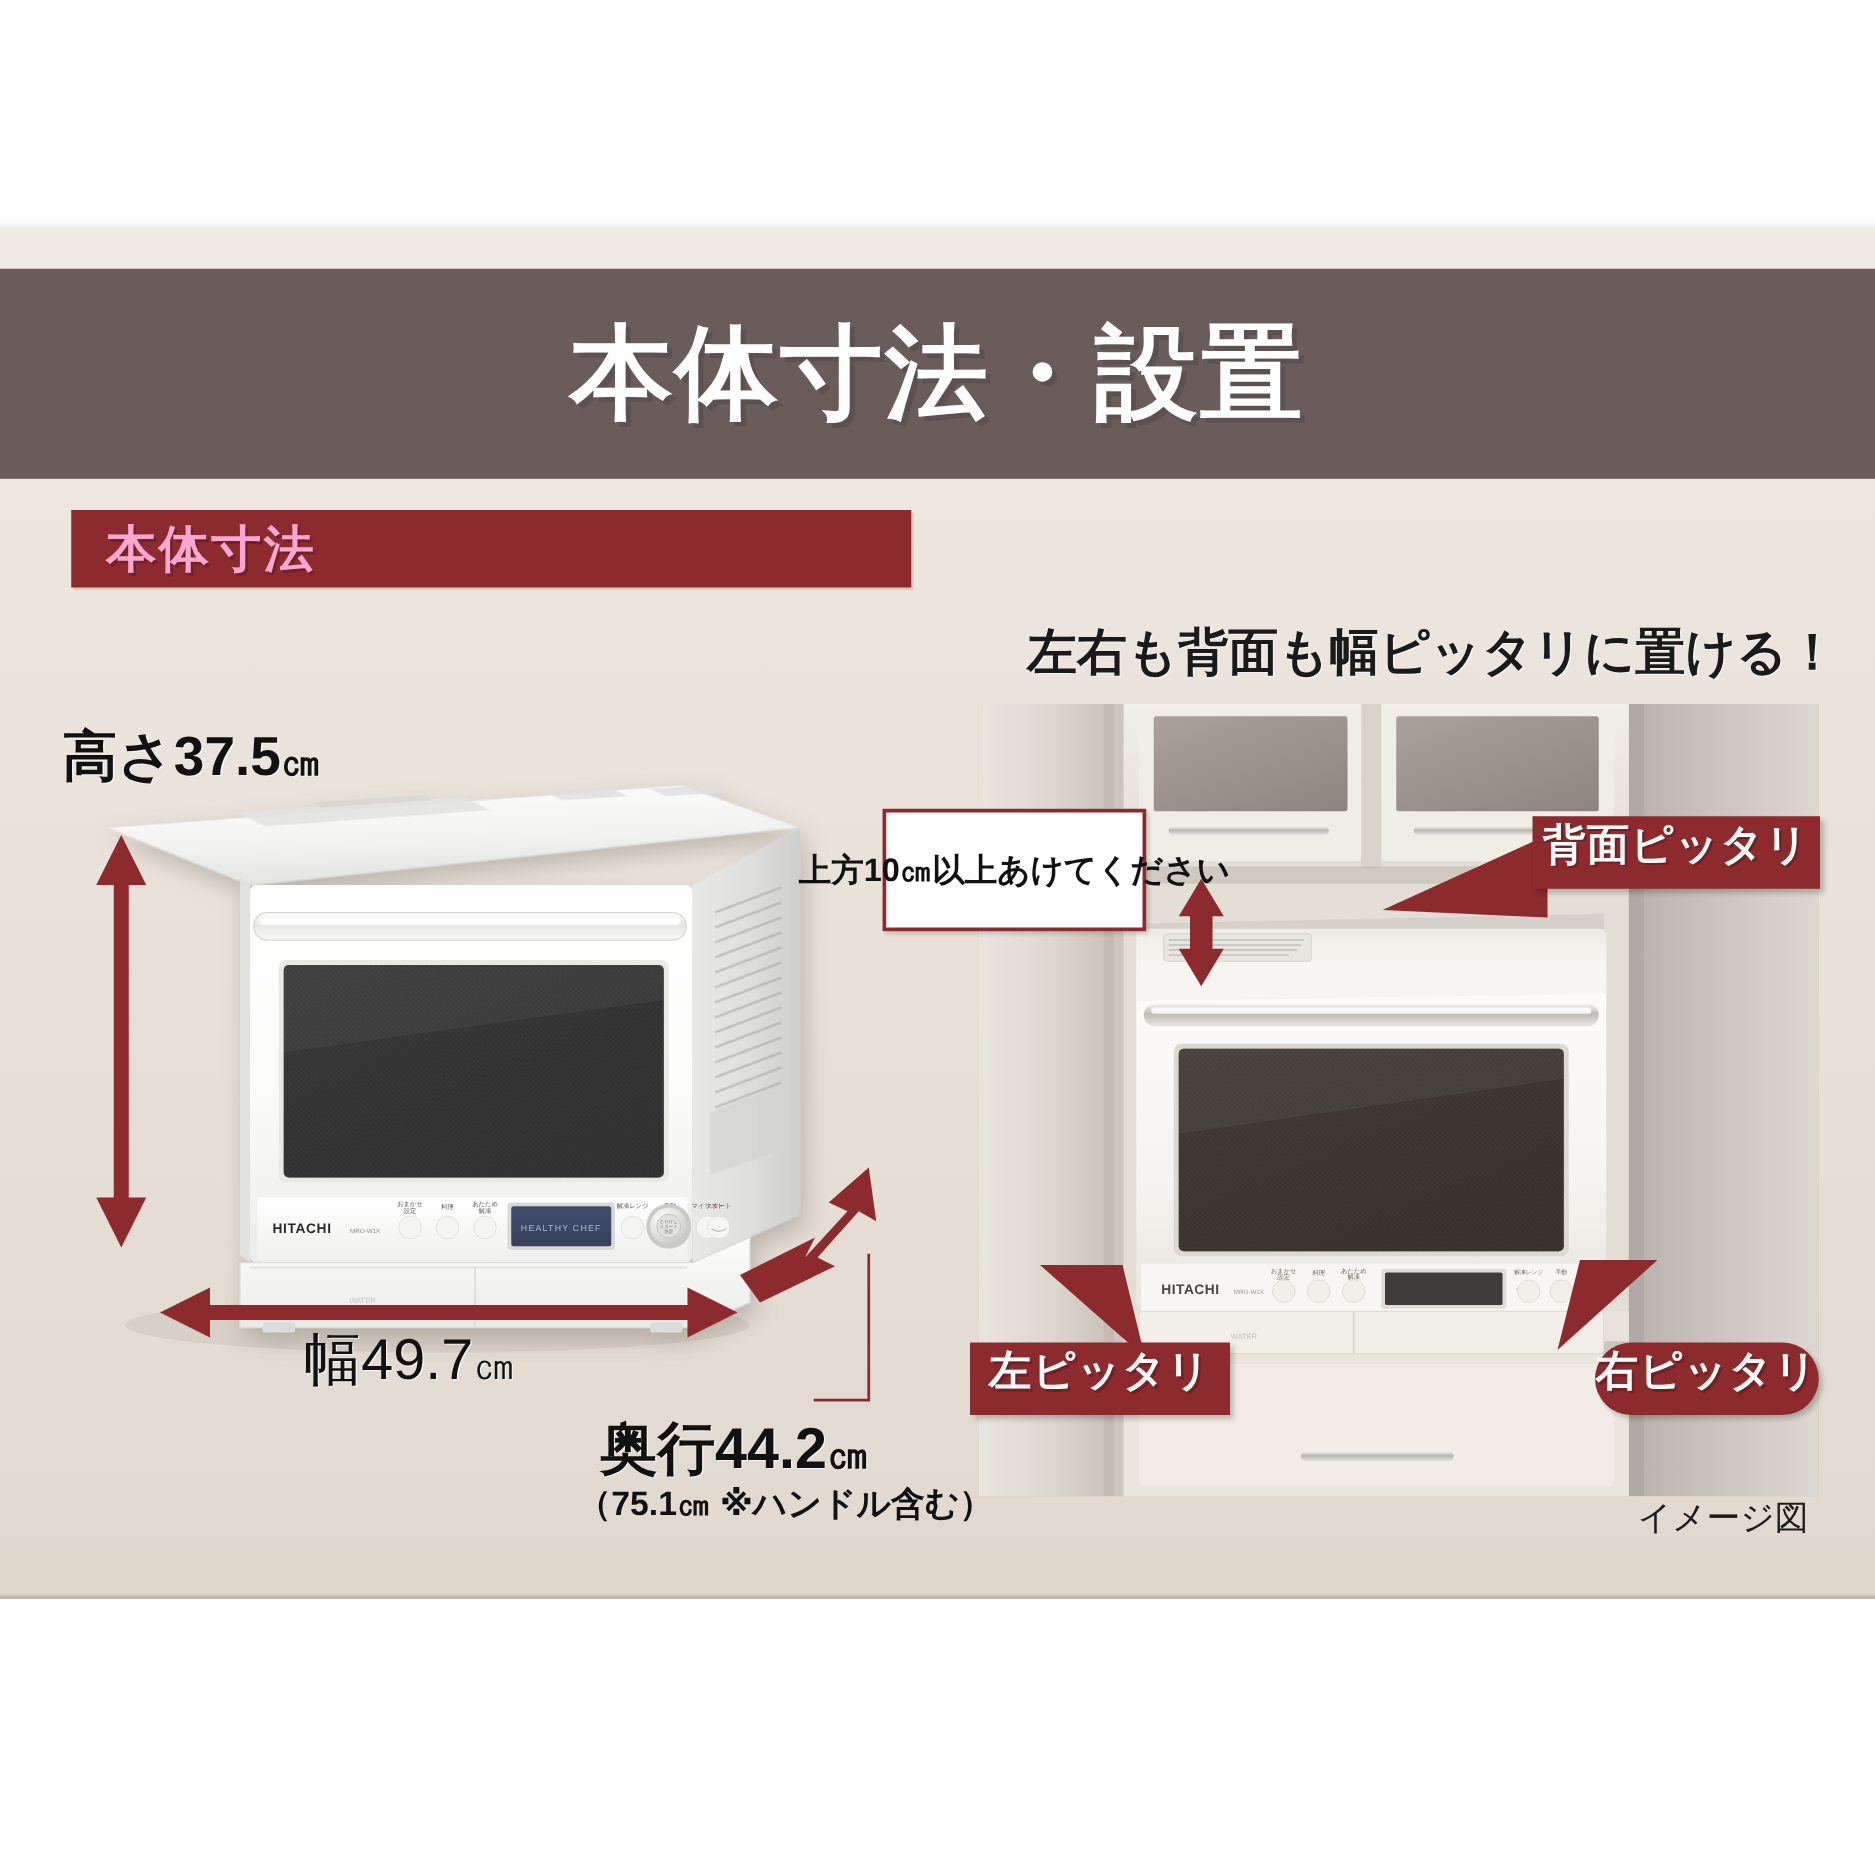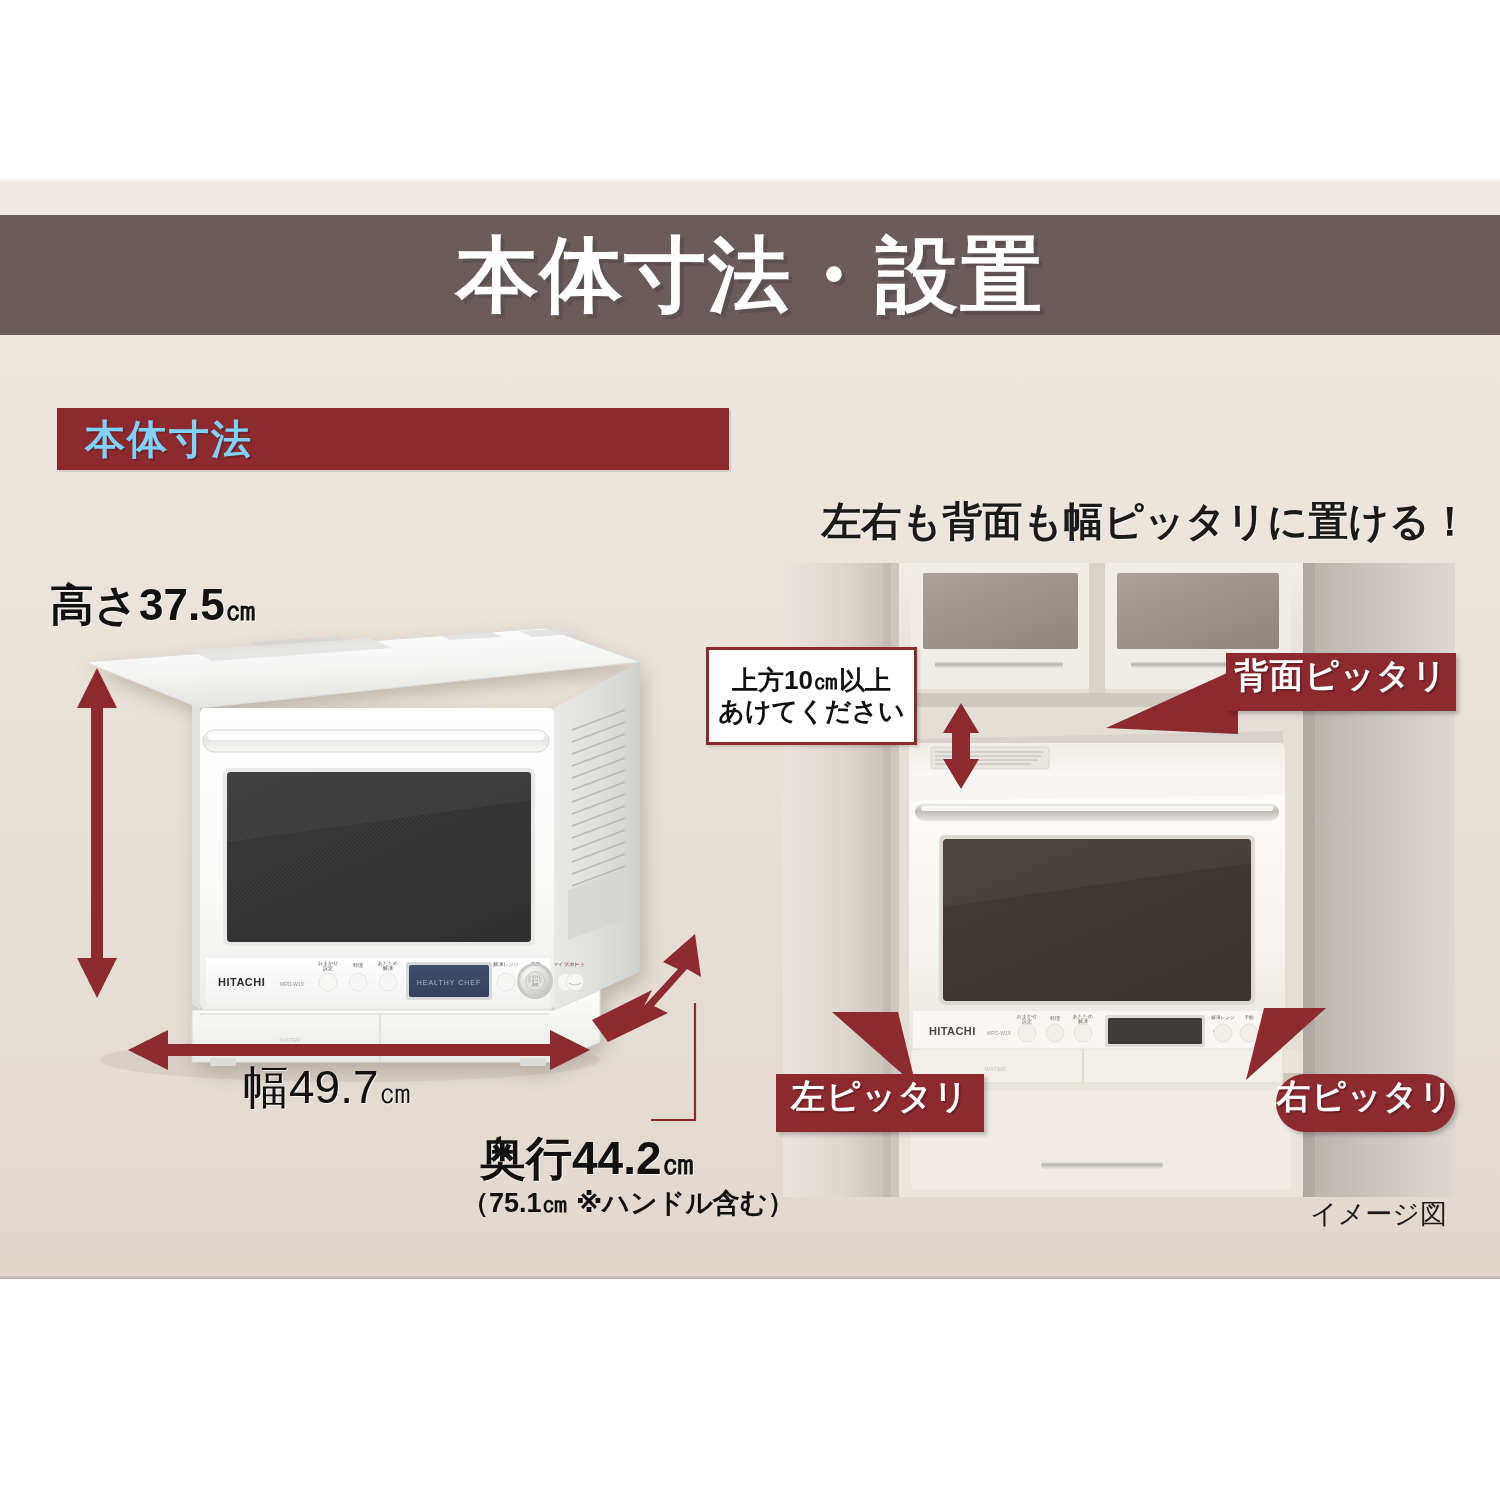--- a/index.html
+++ b/index.html
@@ -12,38 +12,38 @@
     position:absolute;left:0;top:0;width:1500px;height:1279px;
     background:linear-gradient(180deg,#ffffff 0%,#ffffff 13.9%,#efeae3 14.3%,#e8e1d8 60%,#e2dad0 95%,#ded6cb 100%);
   }
   .content-bg:after{
     content:"";position:absolute;left:0;bottom:0;width:100%;height:3px;
     background:linear-gradient(180deg,#cfc5ba,#b9ada1);
   }
 
   
   .banner{
-    position:absolute;left:0;top:215px;width:1500px;height:120px;
+    position:absolute;left:0;top:215px;width:1500px;height:168px;
     background:#6b5c5c;
     display:flex;align-items:center;justify-content:center;
   }
   .banner-title{
     color:#ffffff;font-size:82px;font-weight:700;letter-spacing:2px;
     text-shadow:4px 4px 0 rgba(0,0,0,0.13);
     line-height:1;white-space:nowrap;
   }
 
   
   .sec-bar{
     position:absolute;height:62px;background:#8c2a2e;
     display:flex;align-items:center;
     box-shadow:2px 2px 0 rgba(0,0,0,0.10);
   }
   .sec-bar .sec-label{
-    color:#7dd3fc;font-size:40px;font-weight:700;letter-spacing:2px;
+    color:#f9a8d4;font-size:40px;font-weight:700;letter-spacing:2px;
     margin-left:28px;text-shadow:2px 2px 0 rgba(0,0,0,0.18);white-space:nowrap;
   }
   #sec-bar-left{left:57px;top:408px;width:672px;}
   #sec-bar-right{left:772px;top:404px;width:672px;}
 
   .subtitle{
     position:absolute;left:790px;top:494px;width:680px;
     font-size:40px;font-weight:700;color:#1a1a1a;letter-spacing:0px;white-space:nowrap;
     text-shadow:1px 1px 0 rgba(255,255,255,0.6);
     text-align:right;
@@ -82,21 +82,21 @@
     box-shadow:3px 3px 4px rgba(0,0,0,0.22);
   }
   .callout span{
     color:#fff;font-size:34px;font-weight:700;letter-spacing:1px;white-space:nowrap;
     text-shadow:2px 2px 0 rgba(0,0,0,0.20);
   }
 
   .note-box{
     position:absolute;left:706px;top:647px;width:205px;height:92px;
     background:#ffffff;border:3px solid #8c2a2e;
-    display:flex;flex-direction:column;align-items:center;justify-content:center;
+    display:flex;flex-direction:row;align-items:center;justify-content:center;
     box-shadow:2px 2px 3px rgba(0,0,0,0.16);z-index:20;
   }
   .note-box div{font-size:26px;font-weight:700;color:#111;line-height:1.18;white-space:nowrap;}
 
   .img-caption{
     position:absolute;left:1310px;top:1196px;font-size:27px;color:#1b1b1b;font-weight:400;
     white-space:nowrap;
   }
 </style>
 </head>

